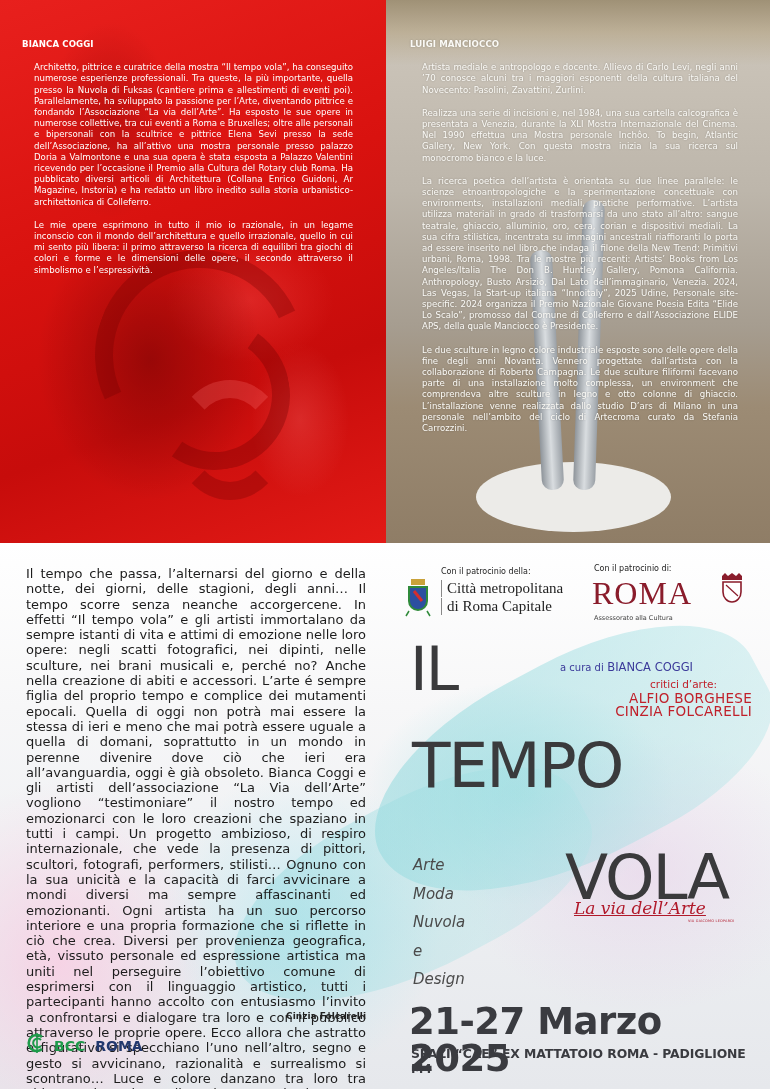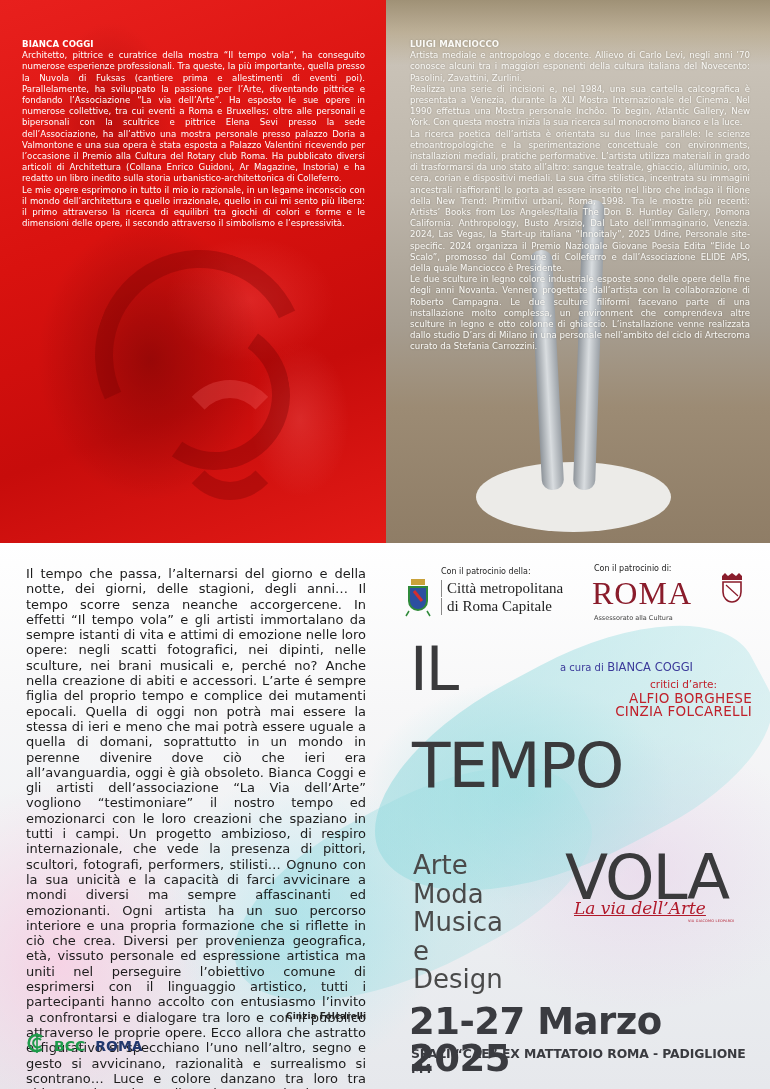--- a/index.html
+++ b/index.html
@@ -25,21 +25,21 @@
   }
   .panel-right .sculpture { position: absolute; width: 22px; border-radius: 10px;
     background: linear-gradient(90deg, #8e949a, #d9dde0, #9aa0a6); }
   .panel-right .pedestal { position: absolute; left: 90px; top: 462px; width: 195px; height: 70px; border-radius: 50%;
     background: #ecebe8; }
   .bio { position: absolute; top: 39px; color: #fff; font-size: 8.6px; line-height: 11.2px; text-align: justify;
     font-family: "DejaVu Sans", sans-serif; }
   .bio-left { left: 22px; width: 343px; }
   .bio-right { left: 24px; width: 340px; color: #fbfaf6; text-shadow: 0 0 2px rgba(0,0,0,0.25); }
   .bio .name { font-weight: bold; letter-spacing: 0.1px; }
-  .bio p { margin: 0; }
+  .bio p { margin: 12px; }
 
   
   .bottom { position: absolute; left: 0; top: 543px; width: 770px; height: 546px; overflow: hidden;
     background:
       radial-gradient(ellipse 220px 260px at 60px 420px, rgba(255,190,220,0.55), transparent 70%),
       radial-gradient(ellipse 200px 220px at 300px 380px, rgba(170,230,240,0.55), transparent 70%),
       radial-gradient(ellipse 260px 200px at 640px 330px, rgba(230,200,230,0.45), transparent 70%),
       radial-gradient(ellipse 220px 160px at 520px 250px, rgba(150,220,225,0.55), transparent 70%),
       linear-gradient(180deg, #ffffff 0%, #f7f7f8 30%, #eceef1 70%, #e6e8ec 100%);
   }
@@ -75,21 +75,21 @@
   .curator .by { font-size: 10px; }
   .critics { position: absolute; right: 18px; top: 135px; text-align: right; color: #c0202a; line-height: 13.5px; }
   .critics .lbl { font-size: 10.5px; text-align: center; }
   .critics .nm { font-size: 13.5px; letter-spacing: 0.3px; }
 
   .title { position: absolute; font-family: "DejaVu Sans", sans-serif; color: #3a3a3c; font-weight: normal; line-height: 1; }
   .title-il { left: 410px; top: 96px; font-size: 60px; letter-spacing: -2px; }
   .title-tempo { left: 412px; top: 191px; font-size: 63px; letter-spacing: -2px; }
   .title-vola { left: 565px; top: 303px; font-size: 63px; letter-spacing: -2px; }
 
-  .subjects { position: absolute; left: 413px; top: 308px; font-size: 26px; line-height: 28.5px; color: #4a4a4a; }
+  .subjects { position: absolute; left: 413px; top: 308px; font-size: 15px; line-height: 28.5px; color: #4a4a4a; font-style: italic; }
 
   .lavia { position: absolute; left: 574px; top: 355px; font-family: "DejaVu Serif", serif; font-style: italic;
     font-size: 17px; color: #b0192a; text-decoration: underline; }
   .lavia-sub { position: absolute; left: 688px; top: 376px; font-size: 3.5px; color: #b0192a; letter-spacing: 0.2px; }
 
   .dates { position: absolute; left: 409px; top: 460px; font-size: 37px; font-weight: bold; color: #3a3b40; letter-spacing: -0.5px; line-height: 1; }
   .venue { position: absolute; left: 411px; top: 503px; font-size: 12.4px; font-weight: bold; color: #3a3b40; letter-spacing: -0.1px; }
 </style>
 </head>
 <body>
@@ -175,21 +175,21 @@
     <div class="nm">CINZIA FOLCARELLI</div>
   </div>
 
   <div class="title title-il">IL</div>
   <div class="title title-tempo">TEMPO</div>
   <div class="title title-vola">VOLA</div>
 
   <div class="subjects">
     <div>Arte</div>
     <div>Moda</div>
-    <div>Musica</div>
+    <div>Nuvola</div>
     <div>e</div>
     <div>Design</div>
   </div>
 
   <div class="lavia">La via dell’Arte</div>
   <div class="lavia-sub">VIA GIACOMO LEOPARDI</div>
 
   <div class="dates">21-27 Marzo 2025</div>
   <div class="venue">SPAZI “CAE” EX MATTATOIO ROMA - PADIGLIONE M4</div>
 </div>

